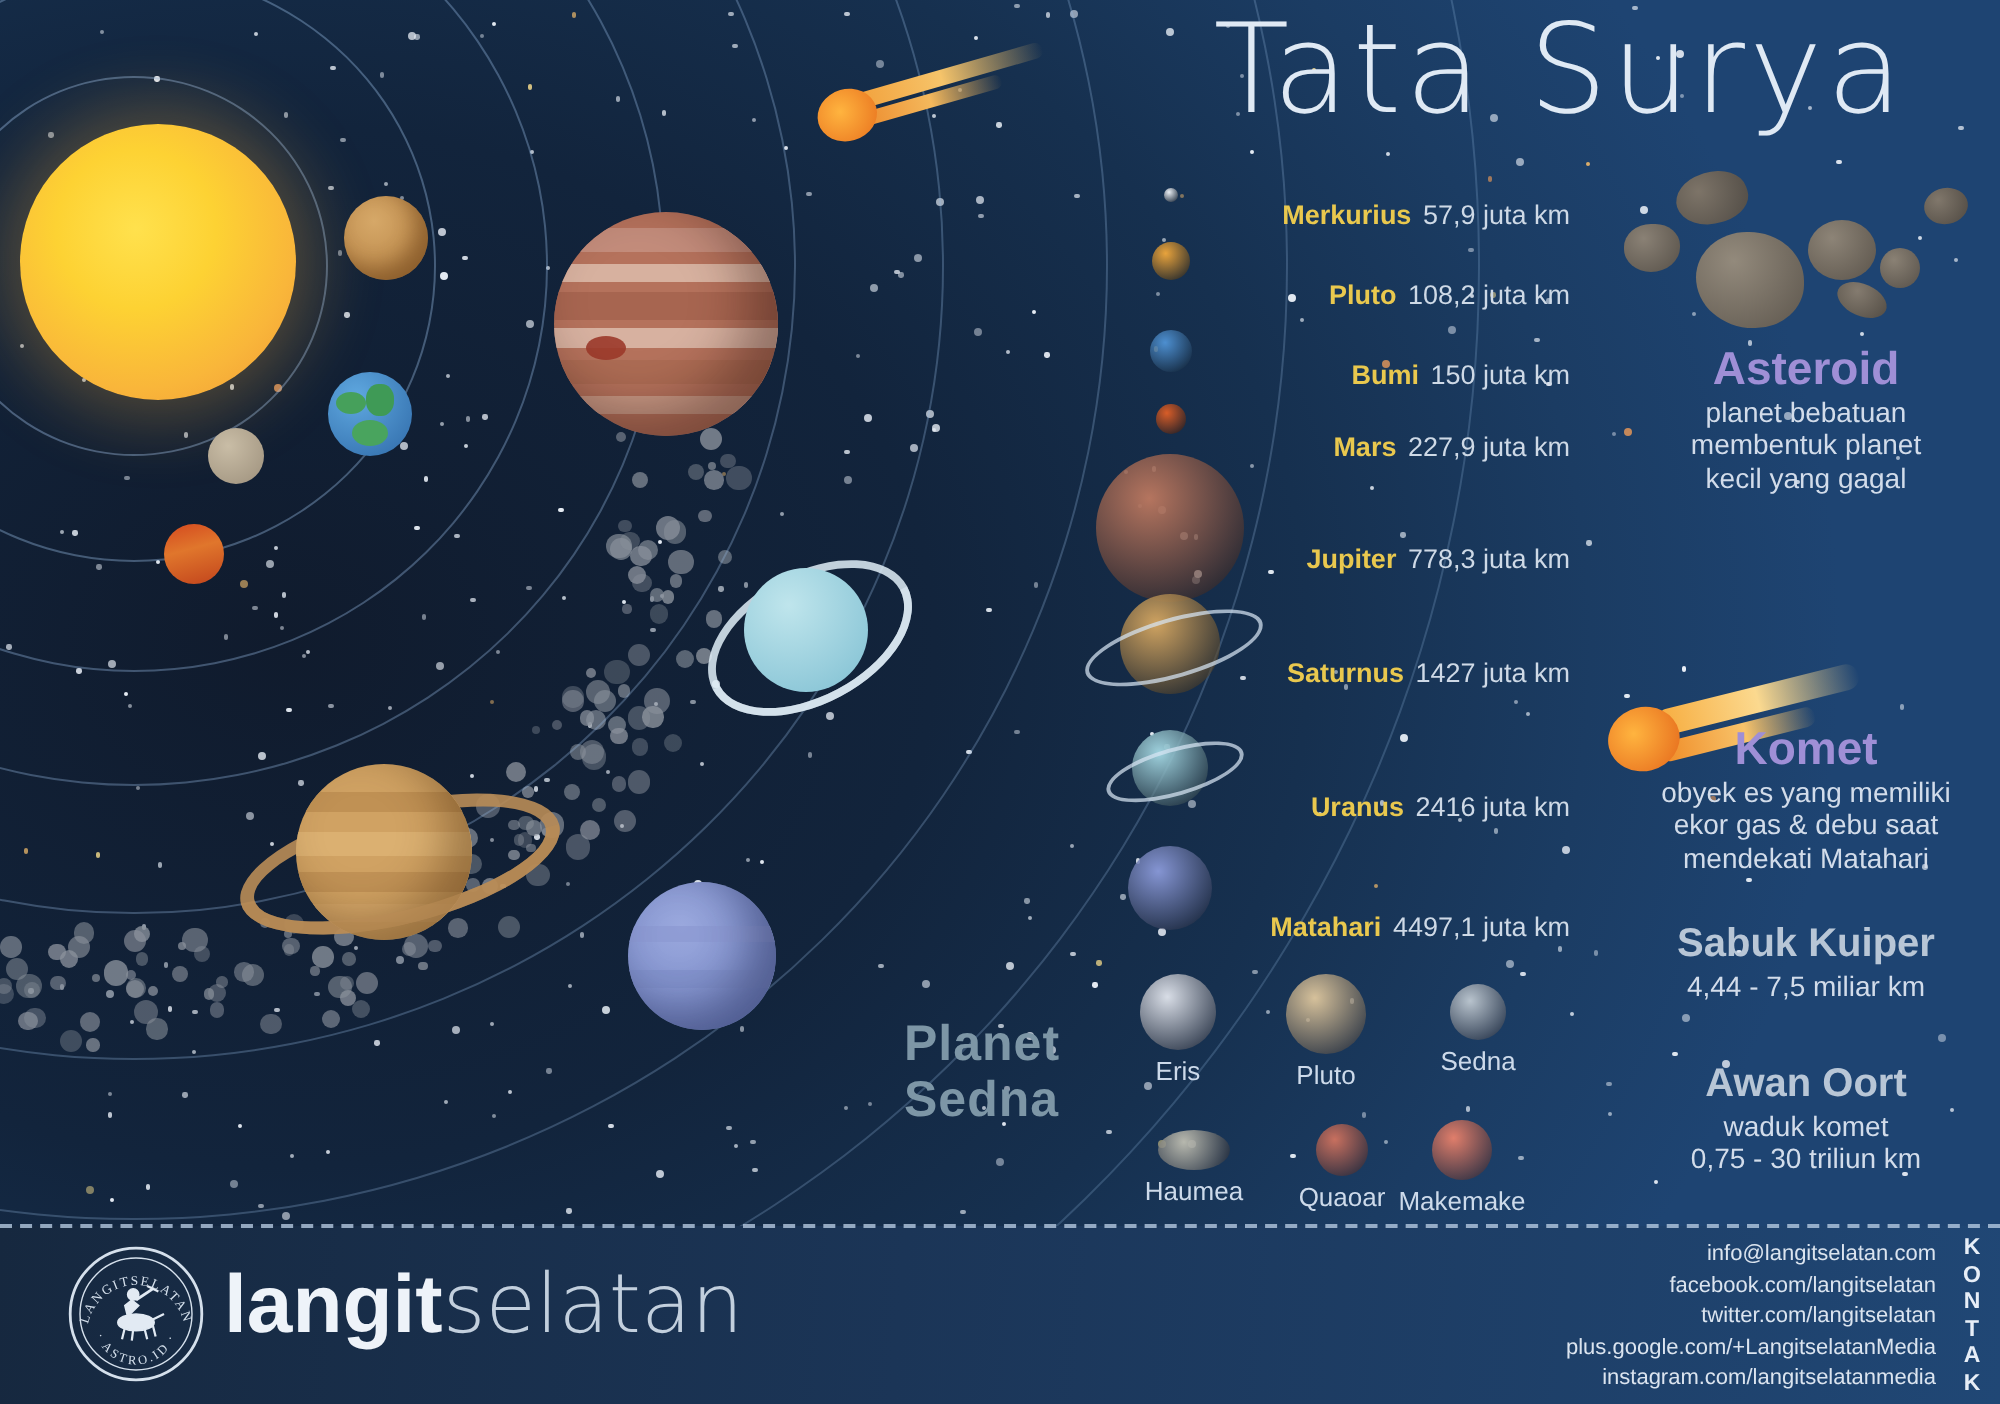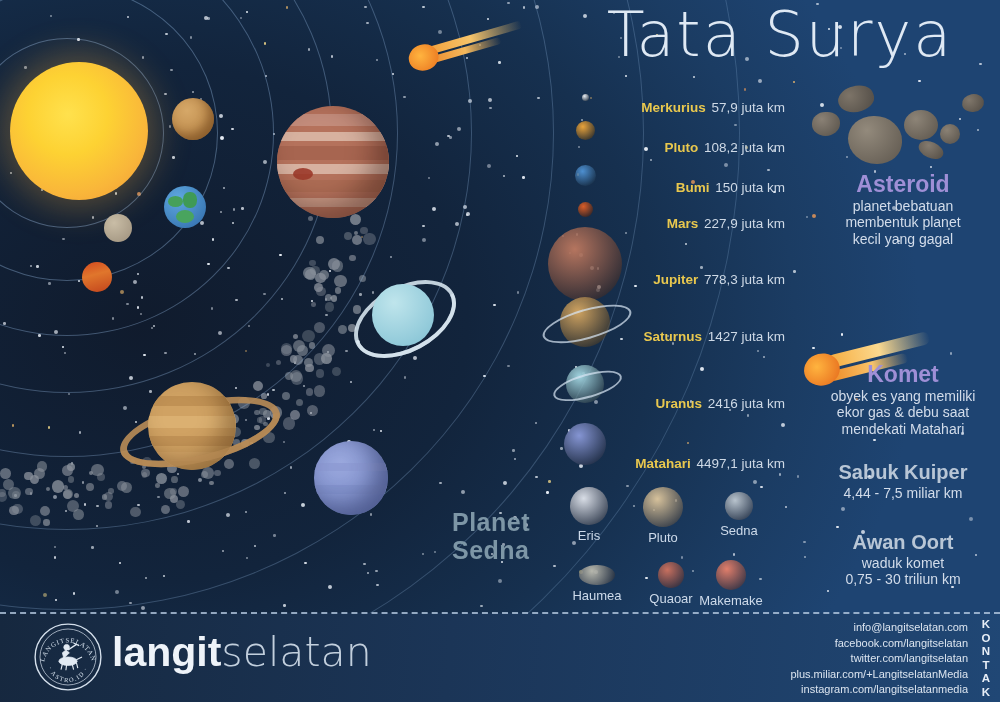--- a/index.html
+++ b/index.html
@@ -831,21 +831,21 @@
   </svg>
 
   <div class="brand">
     <span class="b1">langit</span><span class="b2">selatan</span>
   </div>
 
   <div class="contact" id="contact-list">
       <div>info@langitselatan.com</div>
       <div>facebook.com/langitselatan</div>
       <div>twitter.com/langitselatan</div>
-      <div>plus.miliar.com/+LangitselatanMedia</div>
+      <div>plus.google.com/+LangitselatanMedia</div>
       <div>instagram.com/langitselatanmedia</div>
     </div>
   <div class="kontak" id="kontak-label">
       <div>K</div>
       <div>O</div>
       <div>N</div>
       <div>T</div>
       <div>A</div>
       <div>K</div>
     </div>

